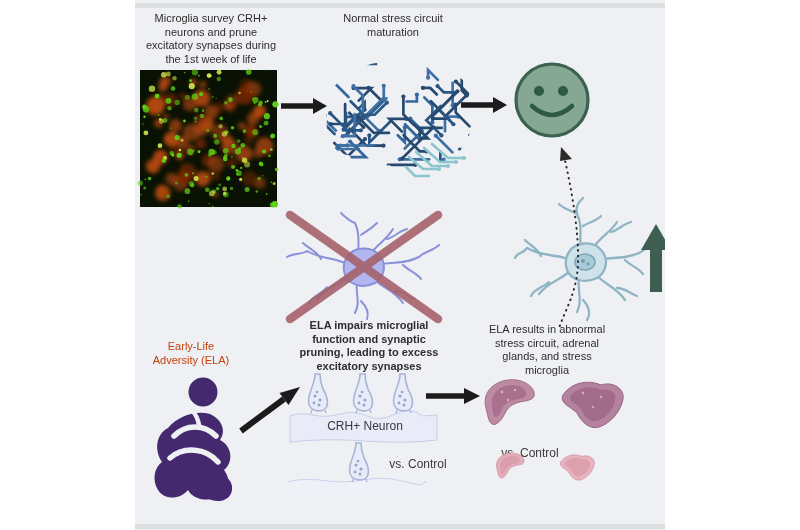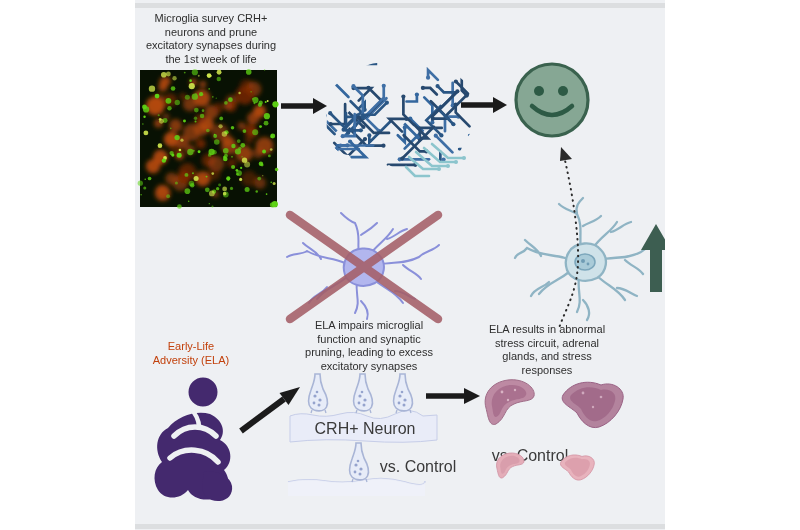--- a/index.html
+++ b/index.html
@@ -10,21 +10,21 @@
   .panel{
     position:absolute;left:135px;top:0;width:530px;height:530px;
     background:#eef0f3;overflow:hidden;
   }
   .edge-strip{position:absolute;left:0;width:530px;height:5px;background:#dcdee0;}
   .cap{
     position:absolute;color:#2e2e2e;font-size:11px;line-height:1.24;
     text-align:center;white-space:pre-line;
   }
   .cap.bold{font-weight:normal;font-size:11px;color:#c2410c;}
-  .cap.small-label{font-size:16px;color:#3a3a3a;}
+  .cap.small-label{font-size:12px;color:#3a3a3a;}
   .art{position:absolute;}
   svg{display:block;overflow:visible;}
 </style>
 </head>
 <body>
 
 <div class="panel">
 
   <div class="edge-strip" style="top:3px;"></div>
   <div class="edge-strip" style="top:524px;"></div>
@@ -255,20 +255,22 @@
         <circle cx="37.28625912847929" cy="32.5157545118127" r="2.697089547663927" fill="#5fd414" opacity="0.5656019070884213"></circle>
         <circle cx="39.18587233987637" cy="85.3702113928739" r="2.4985130035318432" fill="#5fd414" opacity="0.982045755488798"></circle>
       </g>
   </svg>
 
   <svg class="art" style="left:146px;top:97px;" width="46" height="18">
     <path d="M0,9 L32,9" stroke="#1b1b1b" stroke-width="5.5"></path>
     <polygon points="32,1 46,9 32,17" fill="#1b1b1b"></polygon>
   </svg>
 
+  <div class="cap" style="left:188px;top:12px;width:140px;">Normal stress circuit
+maturation</div>
 
   <svg class="art" style="left:178px;top:57px;" width="166" height="128" viewBox="0 0 166 128">
     <defs>
       <clipPath id="brainClip">
         <path d="M14,62 C8,40 22,22 42,18 C50,6 70,2 84,10 C98,2 118,6 128,16 C148,14 160,30 156,46 C166,58 162,76 150,84 C150,98 136,108 120,104 C108,116 88,116 76,108 C60,116 42,112 36,98 C20,96 12,80 14,62 Z"></path>
       </clipPath>
     </defs>
     <g id="brain-traces" clip-path="url(#brainClip)">
         <path d="M9.755712972953916,12.443658787757158 L9.755712972953916,-1.8994655087590218 L-0.5160689717158675,-12.171247453428805" stroke="#34679e" stroke-width="2.7" fill="none" stroke-linecap="round"></path>
         <circle cx="-0.5160689717158675" cy="-12.171247453428805" r="2.1" fill="#34679e"></circle>
@@ -432,21 +434,21 @@
       <path d="M94,54 C110,50 120,54 136,46 M120,54 C126,60 134,62 138,68 M136,46 C142,40 150,40 156,34"></path>
       <path d="M88,42 C96,32 104,28 110,18 M104,28 C112,26 116,20 124,18"></path>
     </g>
     <path d="M64,46 C70,36 88,34 96,44 C104,52 102,66 92,72 C80,78 66,74 62,64 C60,58 60,52 64,46 Z" fill="#b2b6ee" stroke="#8a90da" stroke-width="2"></path>
     <g stroke="#a55f68" stroke-width="8.5" stroke-linecap="round" opacity="0.88">
       <path d="M7,4 L155,108"></path>
       <path d="M155,4 L7,108"></path>
     </g>
   </svg>
 
-  <div class="cap" style="left:160px;top:319px;width:148px;">ELA impairs microglial
+  <div class="cap" style="left:160px;top:319px;width:148px;font-weight:bold;">ELA impairs microglial
 function and synaptic
 pruning, leading to excess
 excitatory synapses</div>
 
   <svg class="art" style="left:378px;top:196px;" width="155" height="140" viewBox="0 0 155 140">
     <g stroke="#8fb4c4" stroke-width="2.3" fill="none" stroke-linecap="round">
       <path d="M68,55 C66,40 70,30 64,18 C62,10 66,6 70,2 M64,18 C58,14 52,14 46,8 M70,30 C76,26 82,26 88,20"></path>
       <path d="M52,62 C38,58 28,60 14,52 M28,60 C24,52 18,50 12,44 M14,52 C10,58 4,56 2,62"></path>
       <path d="M56,76 C44,86 36,86 26,98 M36,86 C30,92 22,92 18,100"></path>
       <path d="M66,80 C64,96 70,104 64,116 M70,104 C76,110 78,118 74,124"></path>
@@ -509,21 +511,21 @@
   <div class="cap small-label" style="left:243px;top:457px;width:80px;">vs. Control</div>
 
   <svg class="art" style="left:291px;top:387px;" width="54" height="18">
     <path d="M0,9 L38,9" stroke="#1b1b1b" stroke-width="5.5"></path>
     <polygon points="38,1 54,9 38,17" fill="#1b1b1b"></polygon>
   </svg>
 
   <div class="cap" style="left:338px;top:323px;width:148px;">ELA results in abnormal
 stress circuit, adrenal
 glands, and stress
-responses</div>
+microglia</div>
 
   <svg class="art" style="left:347px;top:378px;" width="58" height="50" viewBox="0 0 58 50">
     <path d="M4,30 C0,16 10,4 26,2 C42,0 54,10 52,18 C50,24 40,22 32,26 C22,30 24,40 14,46 C7,49 6,38 4,30 Z" fill="#bd8aa3" stroke="#a06d88" stroke-width="1"></path>
     <path d="M10,28 C8,18 16,8 28,7 C38,6 46,12 44,17 C42,22 34,20 27,24 C18,28 20,37 14,39 C11,39 11,33 10,28 Z" fill="#a56a89" opacity="0.8"></path>
     <circle cx="20" cy="14" r="1.4" fill="#d9b3c4"></circle>
       <circle cx="33" cy="12" r="1.2" fill="#d9b3c4"></circle>
       <circle cx="26" cy="22" r="1.2" fill="#d9b3c4"></circle>
   </svg>
 
   <svg class="art" style="left:422px;top:377px;" width="70" height="54" viewBox="0 0 70 54">

